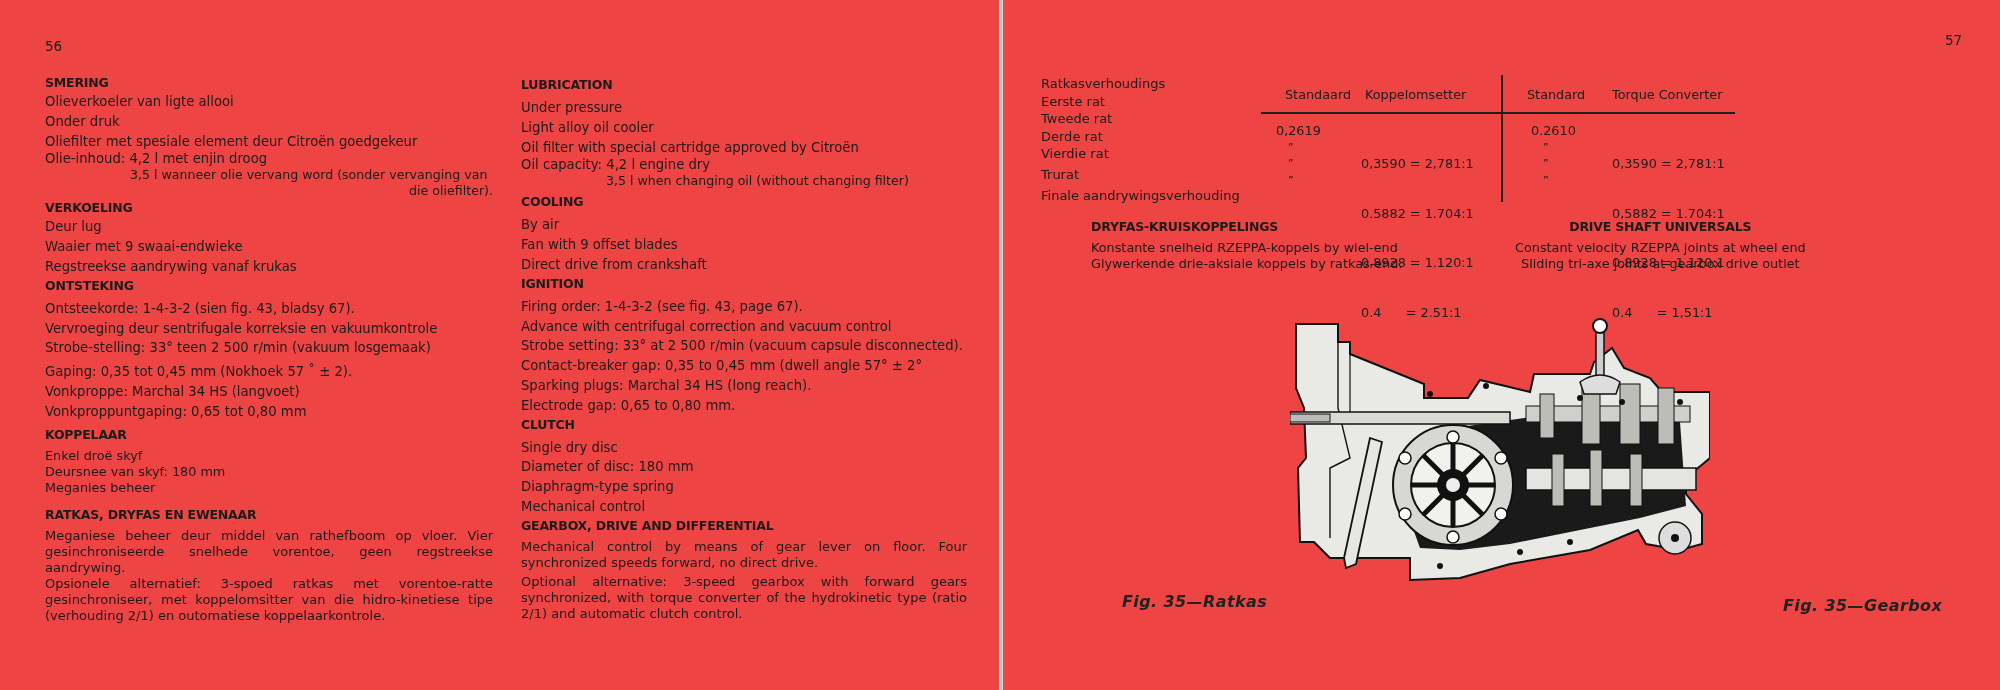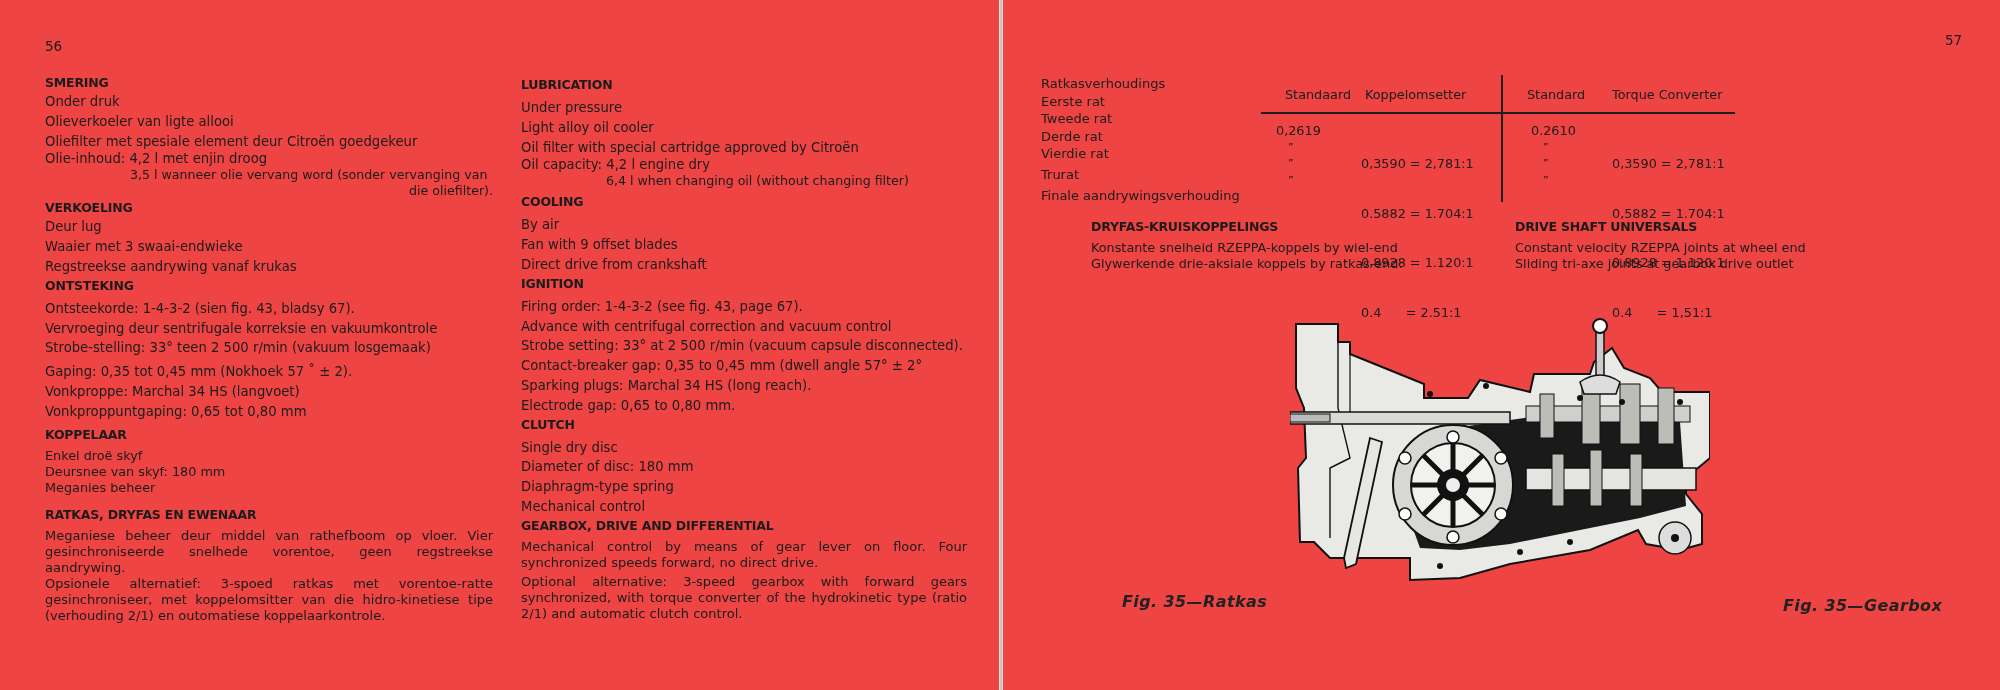--- a/index.html
+++ b/index.html
@@ -51,30 +51,30 @@
   .caption { font-size: 16px; font-weight: bold; letter-spacing: 0.4px; color: #222; font-style: italic; }
 </style>
 </head>
 <body>
 
 <div class="page page-left">
   <div class="abs pagenum" style="left:45px; top:38px;">56</div>
 
   <div class="col" style="left:45px; top:74px; width:448px;">
     <p class="h">SMERING</p>
+    <p class="l">Olieverkoeler van ligte allooi</p>
     <p class="l">Onder druk</p>
-    <p class="l">Olieverkoeler van ligte allooi</p>
     <p class="l">Oliefilter met spesiale element deur Citroën goedgekeur</p>
     <p class="l tight">Olie-inhoud: 4,2 l met enjin droog</p>
     <p class="l tight indent" style="font-size:12.6px;">3,5 l wanneer olie vervang word (sonder vervanging van</p>
     <p class="l tight indent" style="font-size:12.6px;text-align:right;">die oliefilter).</p>
 
     <p class="h">VERKOELING</p>
     <p class="l">Deur lug</p>
-    <p class="l">Waaier met 3 swaai-endwieke</p>
+    <p class="l">Waaier met 9 swaai-endwieke</p>
     <p class="l">Regstreekse aandrywing vanaf krukas</p>
 
     <p class="h">ONTSTEKING</p>
     <div class="gap4"></div>
     <p class="l">Ontsteekorde: 1-4-3-2 (sien fig. 43, bladsy 67).</p>
     <p class="l">Vervroeging deur sentrifugale korreksie en vakuumkontrole</p>
     <p class="l">Strobe-stelling: 33° teen 2 500 r/min (vakuum losgemaak)</p>
     <div class="gap4"></div>
     <p class="l">Gaping: 0,35 tot 0,45 mm (Nokhoek 57 ˚ ± 2).</p>
     <p class="l">Vonkproppe: Marchal 34 HS (langvoet)</p>
@@ -94,21 +94,21 @@
     <p class="para">Opsionele alternatief: 3-spoed ratkas met vorentoe-ratte gesinchroniseer, met koppelomsitter van die hidro-kinetiese tipe (verhouding 2/1) en outomatiese koppelaarkontrole.</p>
   </div>
 
   <div class="col" style="left:521px; top:76px; width:446px;">
     <p class="h">LUBRICATION</p>
     <div class="gap4"></div>
     <p class="l">Under pressure</p>
     <p class="l">Light alloy oil cooler</p>
     <p class="l">Oil filter with special cartridge approved by Citroën</p>
     <p class="l tight">Oil capacity: 4,2 l engine dry</p>
-    <p class="l tight indent" style="font-size:12.6px;">6,4 l when changing oil (without changing filter)</p>
+    <p class="l tight indent" style="font-size:12.6px;">3,5 l when changing oil (without changing filter)</p>
 
     <p class="h" style="margin-top:4px;">COOLING</p>
     <div class="gap4"></div>
     <p class="l">By air</p>
     <p class="l">Fan with 9 offset blades</p>
     <p class="l">Direct drive from crankshaft</p>
 
     <p class="h">IGNITION</p>
     <div class="gap4"></div>
     <p class="l">Firing order: 1-4-3-2 (see fig. 43, page 67).</p>
@@ -183,21 +183,21 @@
     <div>0.4      = 1,51:1</div>
   </div>
 </div>
 
 <div class="abs" style="left:1091px; top:218px;">
   <p class="h">DRYFAS-KRUISKOPPELINGS</p>
   <div class="gap4"></div>
   <p class="l tight" style="font-size:12.8px;">Konstante snelheid RZEPPA-koppels by wiel-end</p>
   <p class="l tight" style="font-size:12.8px;">Glywerkende drie-aksiale koppels by ratkas-end.</p>
 </div>
-<div class="abs" style="left:1515px; top:218px;">
+<div class="abs" style="left:1515px; top:218px;text-align:center;">
   <p class="h">DRIVE SHAFT UNIVERSALS</p>
   <div class="gap4"></div>
   <p class="l tight" style="font-size:12.8px;">Constant velocity RZEPPA joints at wheel end</p>
   <p class="l tight" style="font-size:12.8px;">Sliding tri-axe joints at gearbox drive outlet</p>
 </div>
 
 <svg class="figure" viewBox="0 0 420 280">
   <g stroke="#111" fill="none" stroke-width="2">
 
     <path d="M6 6 L48 6 L48 24 L60 24 L60 36 L134 66 L134 80 L178 80 L190 62 L240 74 L244 56 L300 56 L304 44 L322 30 L334 50 L360 60 L372 74 L420 74 L420 140 L396 160 L396 176 L412 196 L412 226 L390 232 L356 226 L348 212 L300 232 L220 246 L170 260 L120 262 L120 240 L40 240 L24 224 L10 224 L8 150 L16 140 L14 90 L6 70 Z" fill="#e9e9e6"></path>

